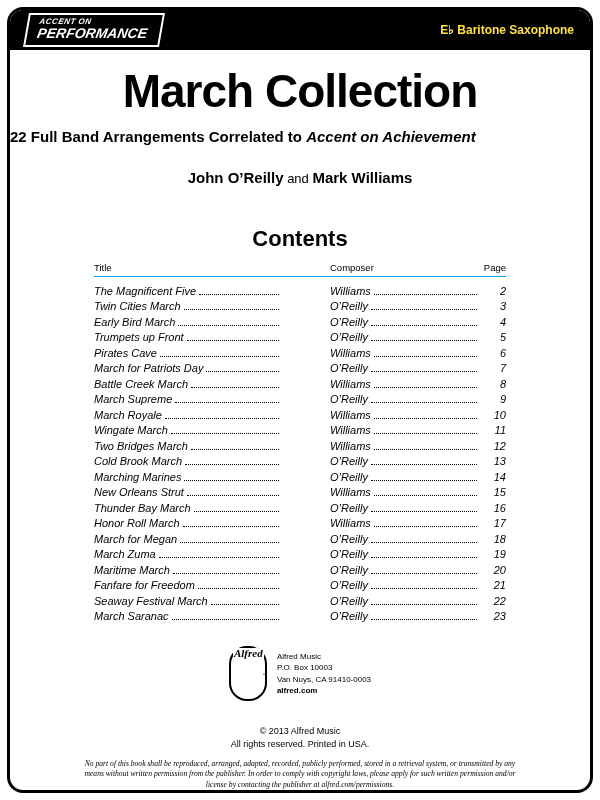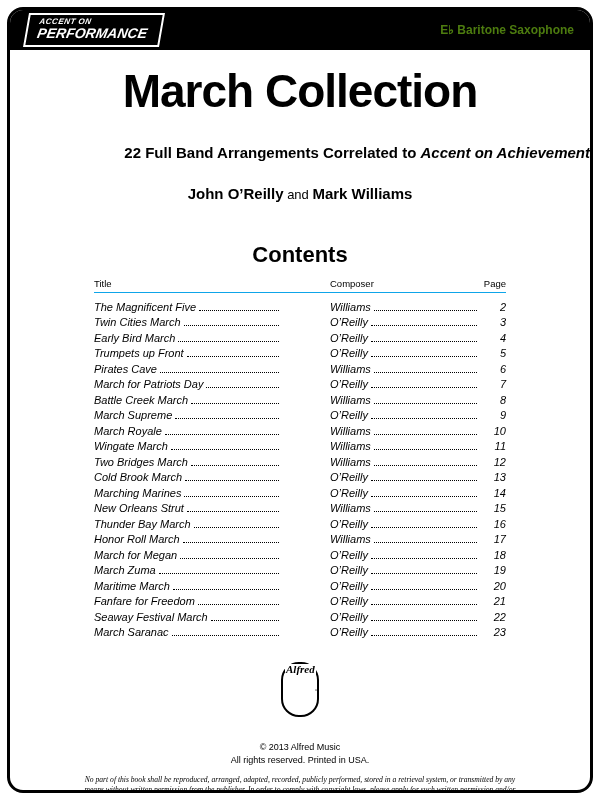--- a/index.html
+++ b/index.html
@@ -31,34 +31,34 @@
     transform: skewX(-10deg);
     border: 2px solid #fff;
     background: #000;
     color: #fff;
     padding: 3px 12px 4px 10px;
     font-style: italic;
     line-height: 1.05;
   }
   .logo .l1 { font-size: 8px; font-weight: bold; letter-spacing: 0.5px; display:block; }
   .logo .l2 { font-size: 14px; font-weight: bold; display:block; }
-  .instrument { color: #4d7c0f; font-weight: bold; font-size: 12px; }
+  .instrument { color: #fde047; font-weight: bold; font-size: 12px; }
 
   .title {
     text-align: center;
     font-size: 46px;
     font-weight: bold;
     letter-spacing: -1px;
     margin-top: 14px;
   }
   .subtitle {
-    text-align: right;
+    text-align: left;
     font-size: 15px;
     font-weight: bold;
-    margin-top: 26px;
+    margin-top: 10px;
   }
   .subtitle .series { font-style: italic; }
   .authors {
     text-align: center;
     font-size: 15px;
     margin-top: 24px;
   }
   .authors .name { font-weight: bold; }
   .authors .join { font-size: 13px; }
 
@@ -440,20 +440,26 @@
   </div>
   </div>
 
   <div class="footer-logo-block">
     <div class="alfred-box">
       <span class="alfred-script">Alfred</span>
       <svg width="26" height="26" viewBox="0 0 24 24">
         <path d="M6 5 C4 9 4.5 14 7.5 17.5 M18 5 C20 9 19.5 14 16.5 17.5 M9.5 7 v9.5 M12 5.5 v12 M14.5 7 v9.5 M7 18 h10" stroke="#000" stroke-width="1.6" fill="none" stroke-linecap="round"></path>
       </svg>
     </div>
+    <div class="pub-lines">
+      <div>Alfred Music</div>
+      <div>P.O. Box 10003</div>
+      <div>Van Nuys, CA 91410-0003</div>
+      <div class="pub-website">alfred.com</div>
+    </div>
   </div>
 
   <div class="copyright">
     <div>© 2013 Alfred Music</div>
     <div>All rights reserved.  Printed in USA.</div>
   </div>
 
   <div class="legal">No part of this book shall be reproduced, arranged, adapted, recorded, publicly performed, stored in a retrieval system, or transmitted by any means without written permission from the publisher. In order to comply with copyright laws, please apply for such written permission and/or license by contacting the publisher at alfred.com/permissions.</div>
 
   <div class="isbn">

